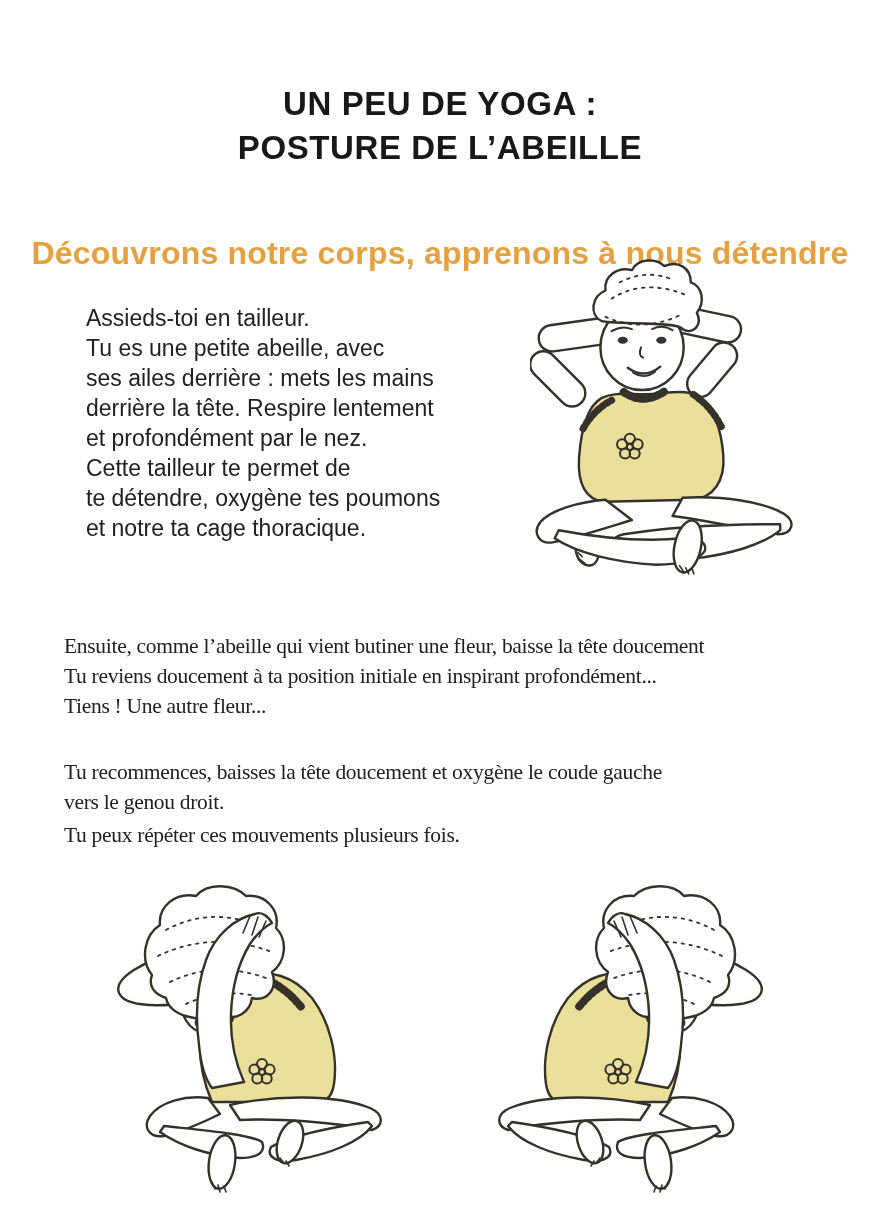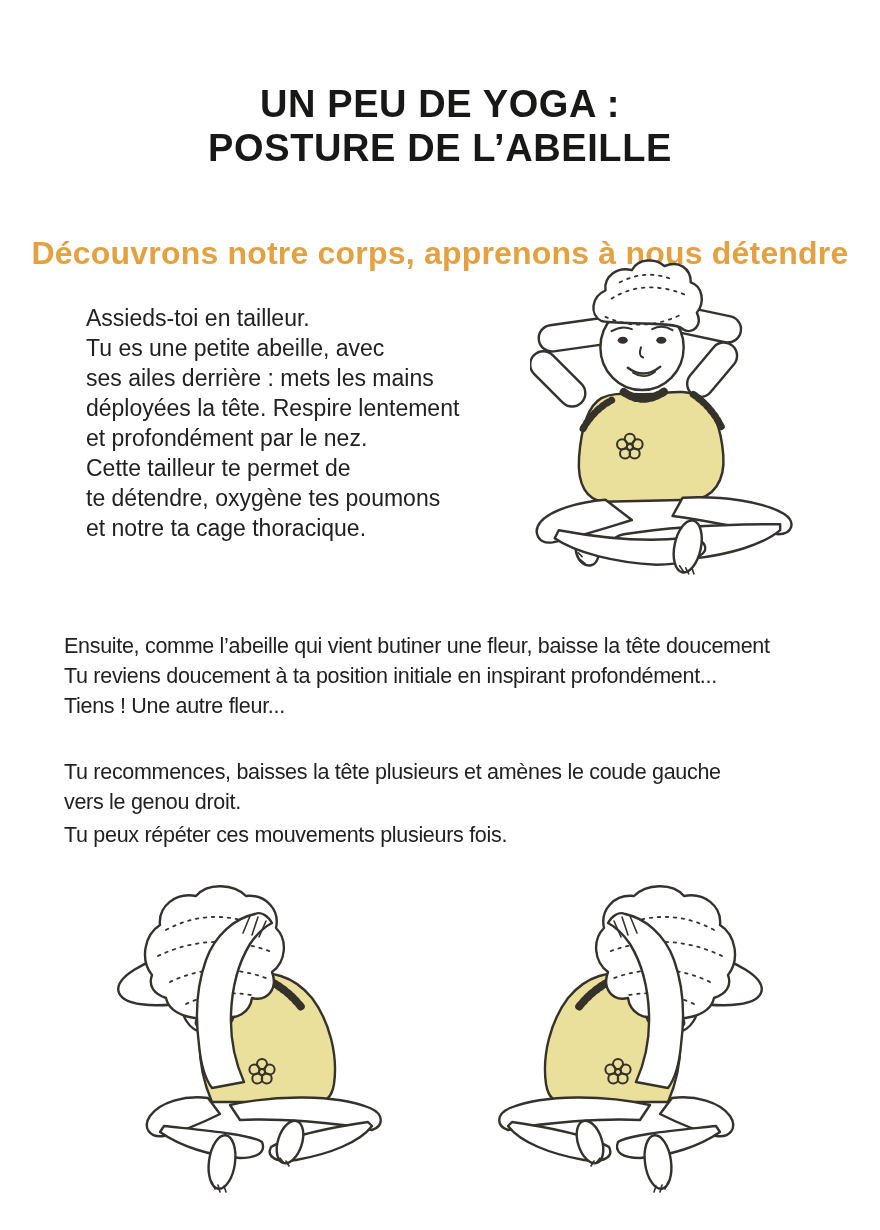--- a/index.html
+++ b/index.html
@@ -2,30 +2,30 @@
 <html><head>
 <meta charset="utf-8">
 <style>
   html,body{margin:0;padding:0;background:#ffffff;}
   .page{
     position:relative;width:880px;height:1230px;background:#ffffff;
     font-family:"Liberation Sans",sans-serif;color:#222120;overflow:hidden;
   }
   .title{
     position:absolute;top:82px;left:0;right:0;text-align:center;
-    font-size:38px;line-height:44px;font-weight:700;letter-spacing:.6px;color:#181816;
+    font-size:33px;line-height:44px;font-weight:700;letter-spacing:.6px;color:#181816;
   }
   .subtitle{
     position:absolute;top:196px;left:0;right:0;text-align:center;
     font-size:32px;font-weight:700;letter-spacing:.2px;color:#E5A13F;margin-top:39px;
   }
   .para{position:absolute;font-size:23px;line-height:30px;color:#222120;}
   .para .line{white-space:nowrap;}
   #para-intro{left:64px;top:303px;margin-left:22px;}
-  .para-wide{font-size:21.5px;letter-spacing:-.3px;}
+  .para-wide{font-size:21.5px;letter-spacing:-.3px;font-family:Liberation Serif, serif;}
   #para-step2{left:64px;top:631px;}
   #para-step3{left:64px;top:757px;}
   #para-step4{left:64px;top:820px;}
   .illus{position:absolute;}
   #illus-sitting{left:530px;top:258px;width:285px;height:325px;}
   #illus-bend-left{left:100px;top:880px;width:330px;height:330px;}
   #illus-bend-right{left:450px;top:880px;width:330px;height:330px;}
   #illus-bend-right svg{transform:scaleX(-1);}
   svg{display:block;width:100%;height:100%;}
 </style>
@@ -38,21 +38,21 @@
     <div>UN PEU DE YOGA :</div>
     <div>POSTURE DE L’ABEILLE</div>
   </div>
 
   <div class="subtitle">Découvrons notre corps, apprenons à nous détendre</div>
 
   <div class="para" id="para-intro">
     <div class="line">Assieds-toi en tailleur.</div>
     <div class="line">Tu es une petite abeille, avec</div>
     <div class="line">ses ailes derrière : mets les mains</div>
-    <div class="line">déployées la tête. Respire lentement</div>
+    <div class="line">derrière la tête. Respire lentement</div>
     <div class="line">et profondément par le nez.</div>
     <div class="line">Cette tailleur te permet de</div>
     <div class="line">te détendre, oxygène tes poumons</div>
     <div class="line">et notre ta cage thoracique.</div>
   </div>
 
   <div class="illus" id="illus-sitting">
     <svg viewBox="0 0 280 320" stroke="#34322B" stroke-width="2.4" stroke-linecap="round" stroke-linejoin="round" fill="none">
 
       <g fill="#ffffff">
@@ -105,21 +105,21 @@
     </svg>
   </div>
 
   <div class="para para-wide" id="para-step2">
     <div class="line">Ensuite, comme l’abeille qui vient butiner une fleur, baisse la tête doucement</div>
     <div class="line">Tu reviens doucement à ta position initiale en inspirant profondément...</div>
     <div class="line">Tiens ! Une autre fleur...</div>
   </div>
 
   <div class="para para-wide" id="para-step3">
-    <div class="line">Tu recommences, baisses la tête plusieurs et amènes le coude gauche</div>
+    <div class="line">Tu recommences, baisses la tête doucement et oxygène le coude gauche</div>
     <div class="line">vers le genou droit.</div>
   </div>
 
   <div class="para para-wide" id="para-step4">
     <div class="line">Tu peux répéter ces mouvements plusieurs fois.</div>
   </div>
 
   <div class="illus" id="illus-bend-left">
     <svg viewBox="0 0 330 330" stroke="#34322B" stroke-width="2.4" stroke-linecap="round" stroke-linejoin="round" fill="none">
       <g>

